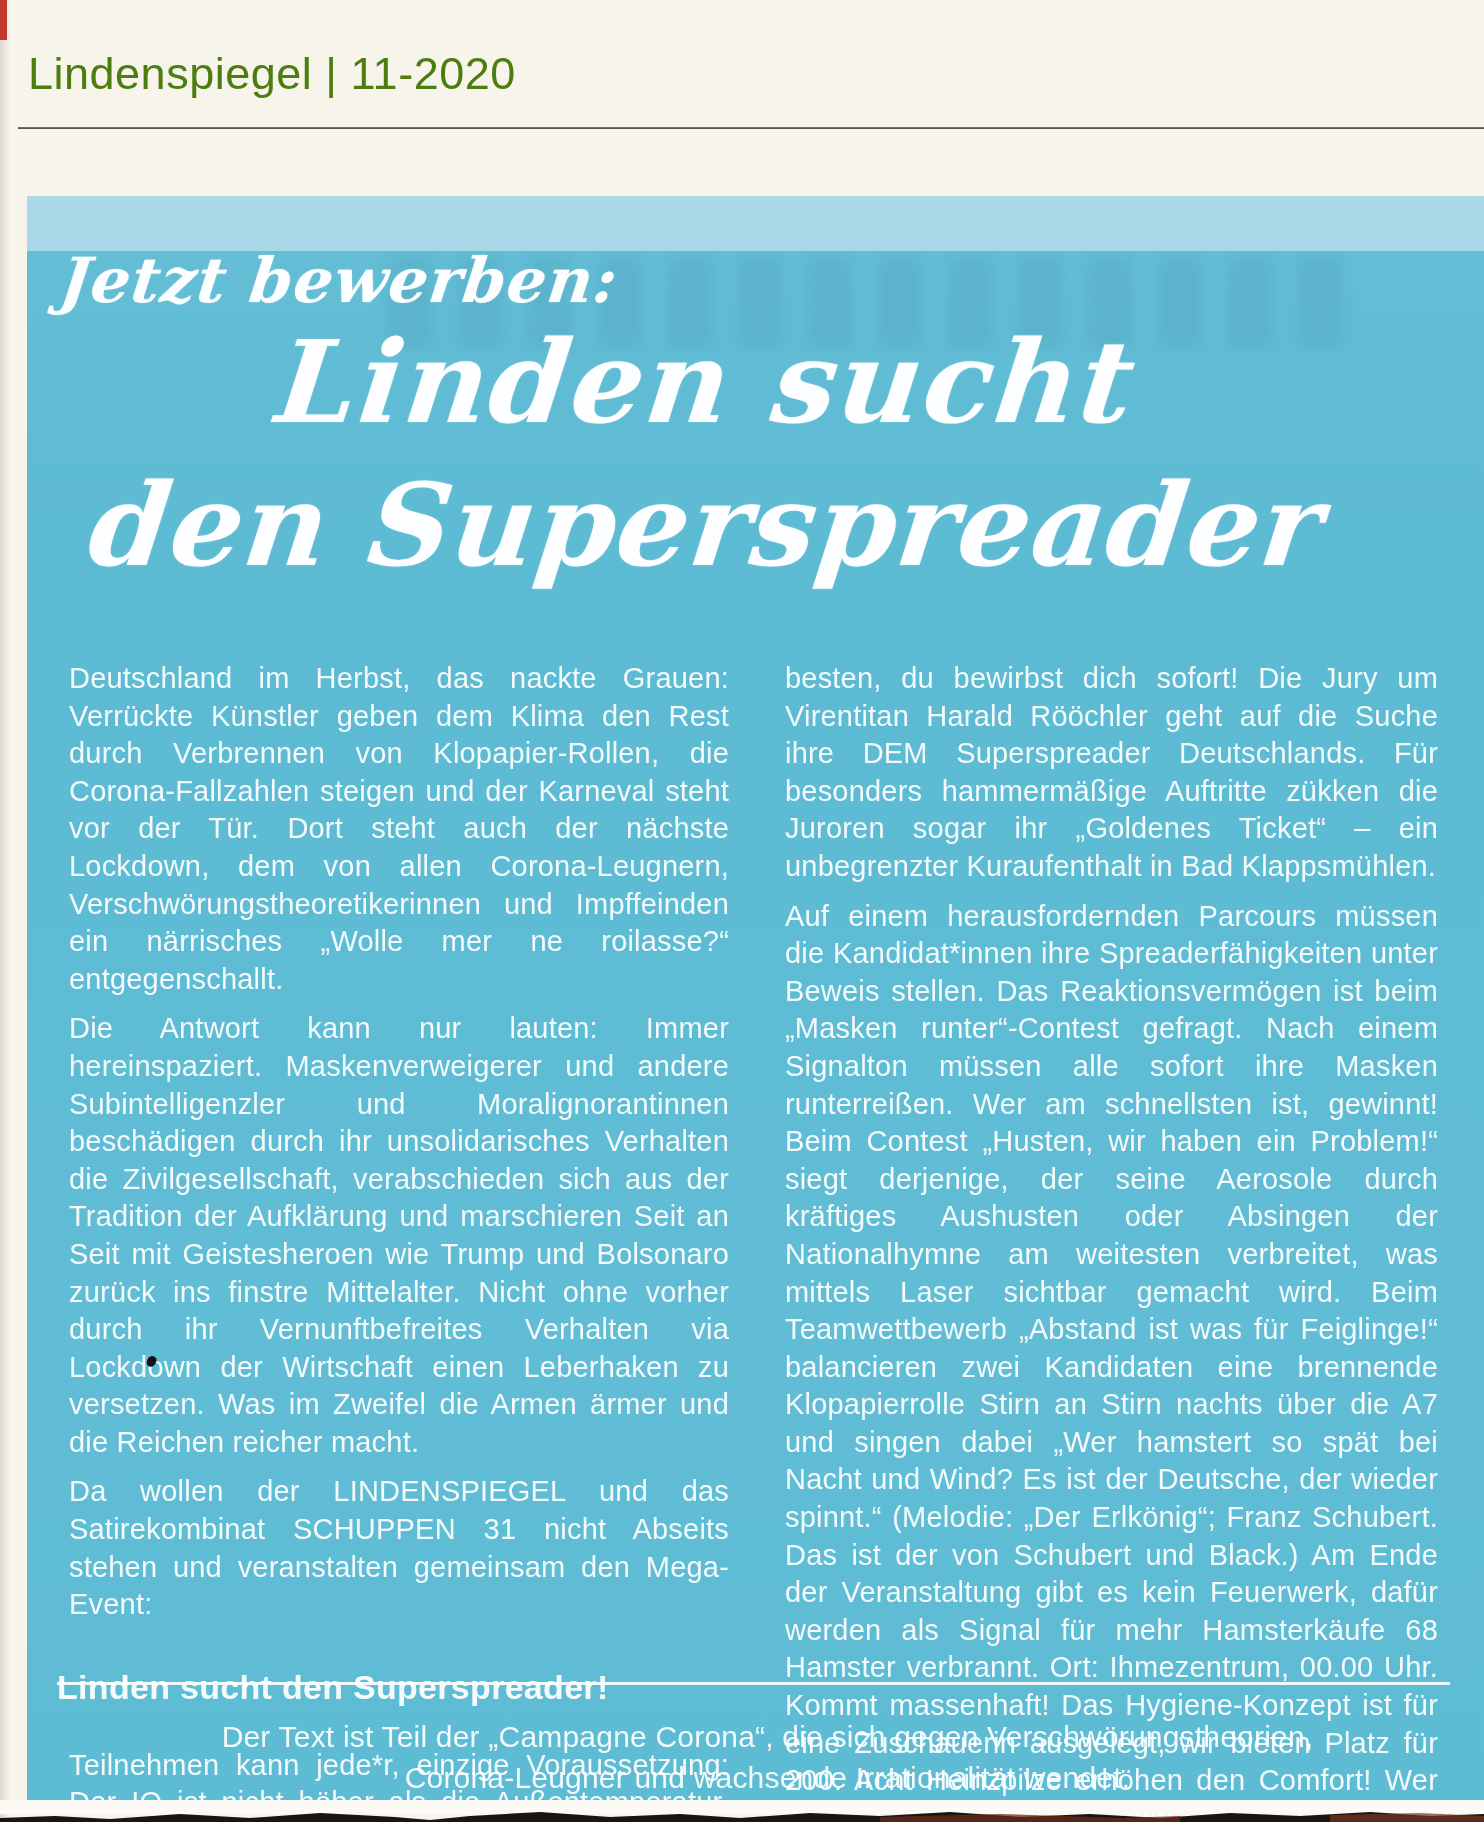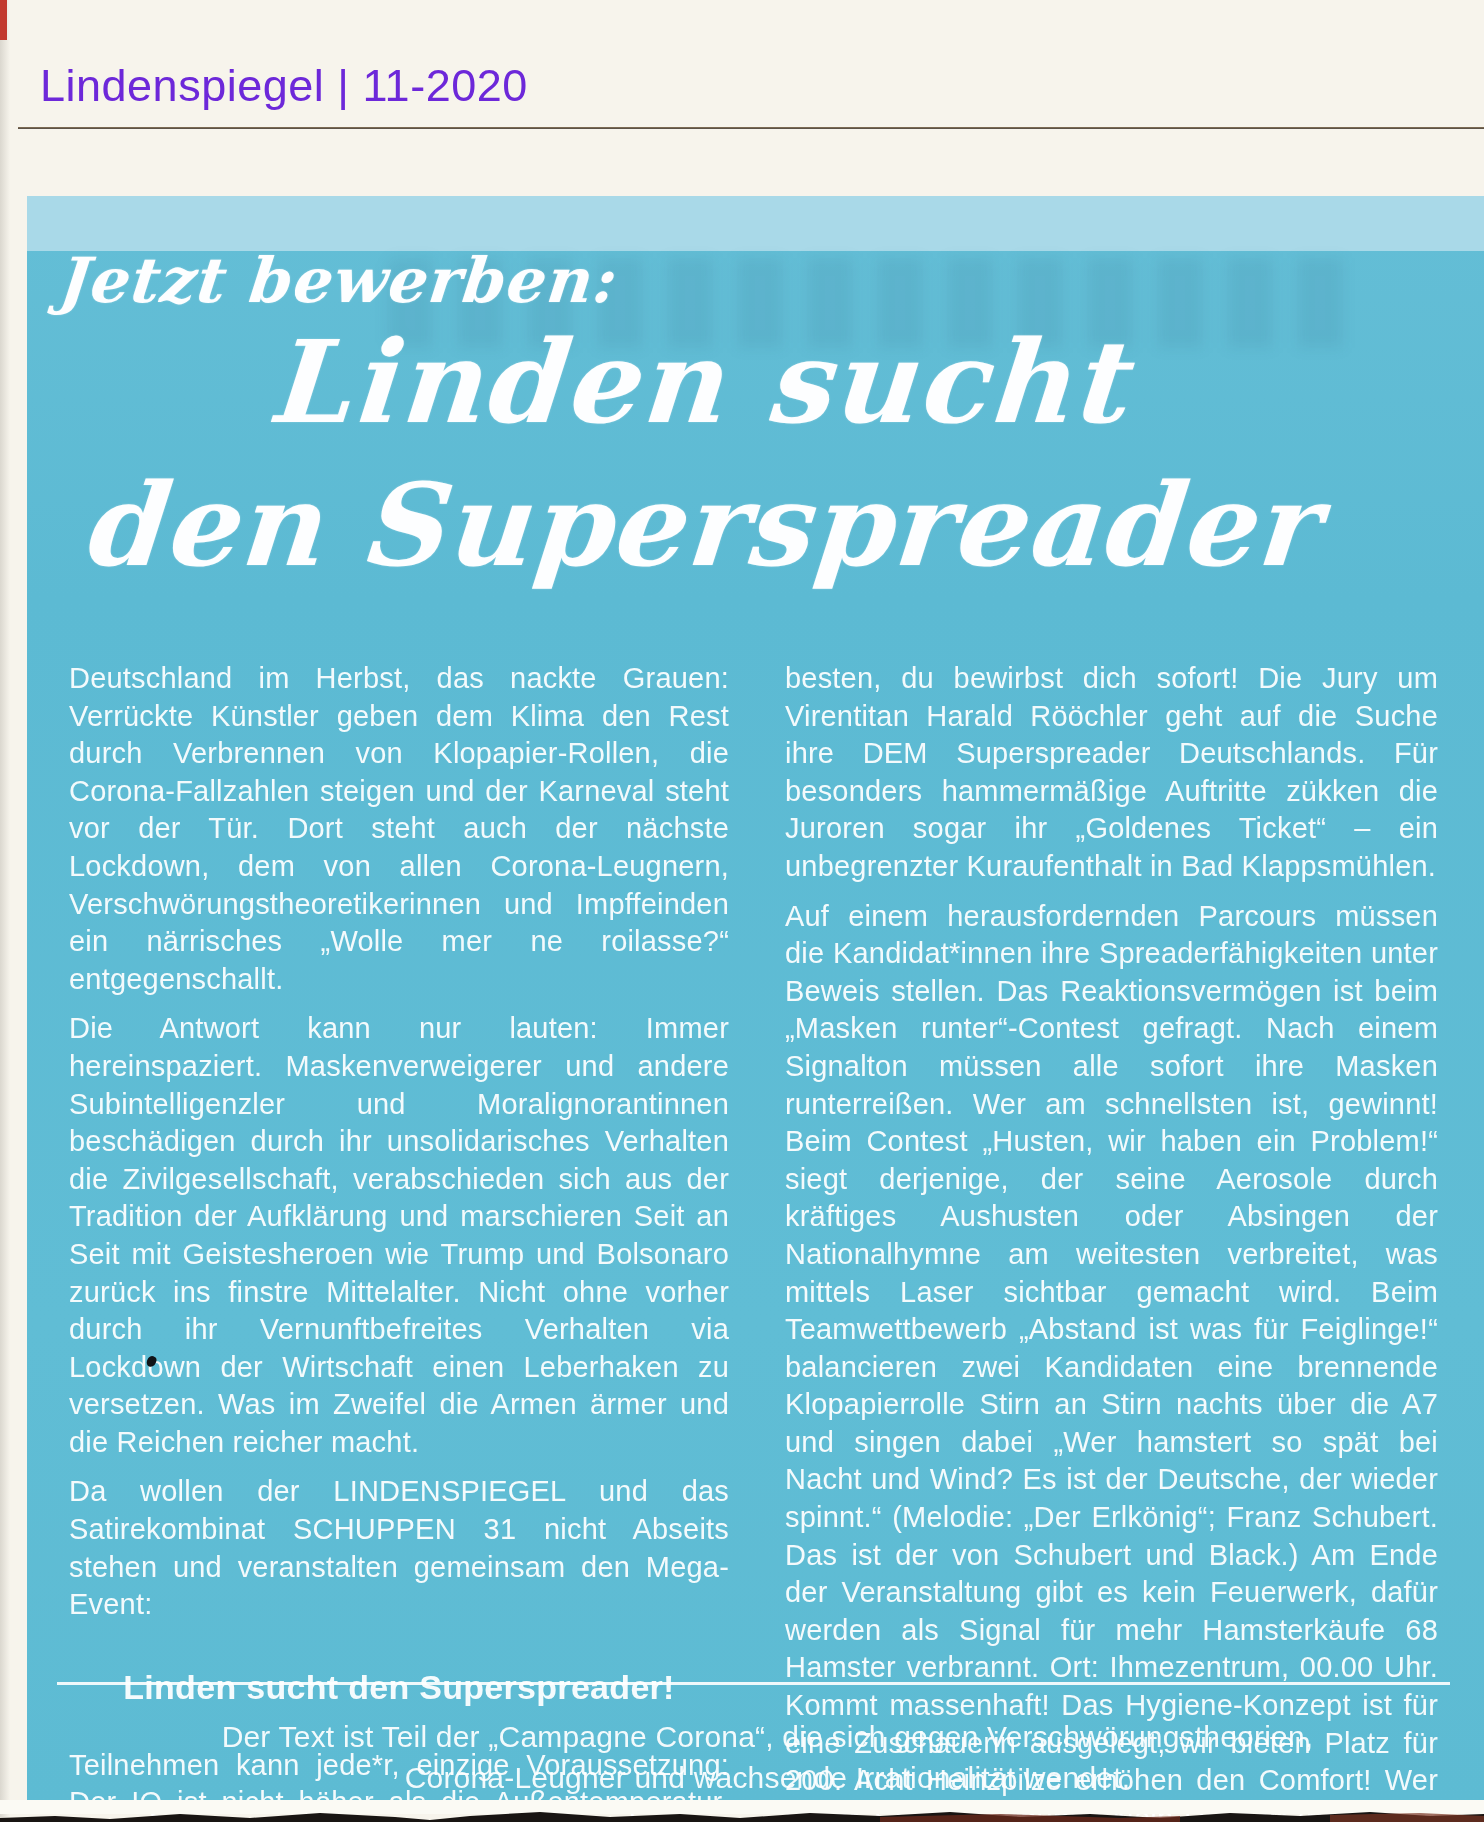--- a/index.html
+++ b/index.html
@@ -25,21 +25,21 @@
   .bottom-white-strip {
     position: absolute; left: 0; top: 1800px; width: 100%; height: 14px;
     background: #fbfaf4;
   }
   .torn-edge { position: absolute; left: 0; bottom: 0; width: 1484px; height: 16px; display: block; }
 
   
   .masthead {
     position: absolute; left: 28px; top: 48px;
     font-size: 45px; font-weight: 500; letter-spacing: 0.5px;
-    color: #6d28d9; margin: 12px;
+    color: #4d7c0f; margin: 0;
   }
   .masthead-rule {
     position: absolute; left: 18px; top: 127px; width: 1466px; height: 2px;
     background: linear-gradient(180deg, #8a7558, #4d4742);
   }
 
   
   .article-box {
     position: absolute; left: 27px; top: 196px; width: 1457px; height: 1610px;
     background: linear-gradient(180deg, #64bed6 0%, #5cbad3 25%, #60bdd5 70%, #5dbbd3 100%);
@@ -86,21 +86,20 @@
   .col p {
     margin: 12px;
     font-size: 29px; line-height: 37.6px;
     text-align: justify;
     letter-spacing: 0.2px;
   }
   .subhead {
     margin: 44px 0 40px 0;
     font-size: 34px; font-weight: bold; letter-spacing: 0.3px;
     color: #f4fbfd;
-    text-align: center;
   }
   .ink-dot {
     position: absolute; left: 120px; top: 1160px; width: 9px; height: 11px;
     background: #101418; border-radius: 50% 40% 55% 45%;
     transform: rotate(20deg);
   }
 
   
   .footer-rule {
     position: absolute; left: 30px; top: 1486px; width: 1393px; height: 3px;

